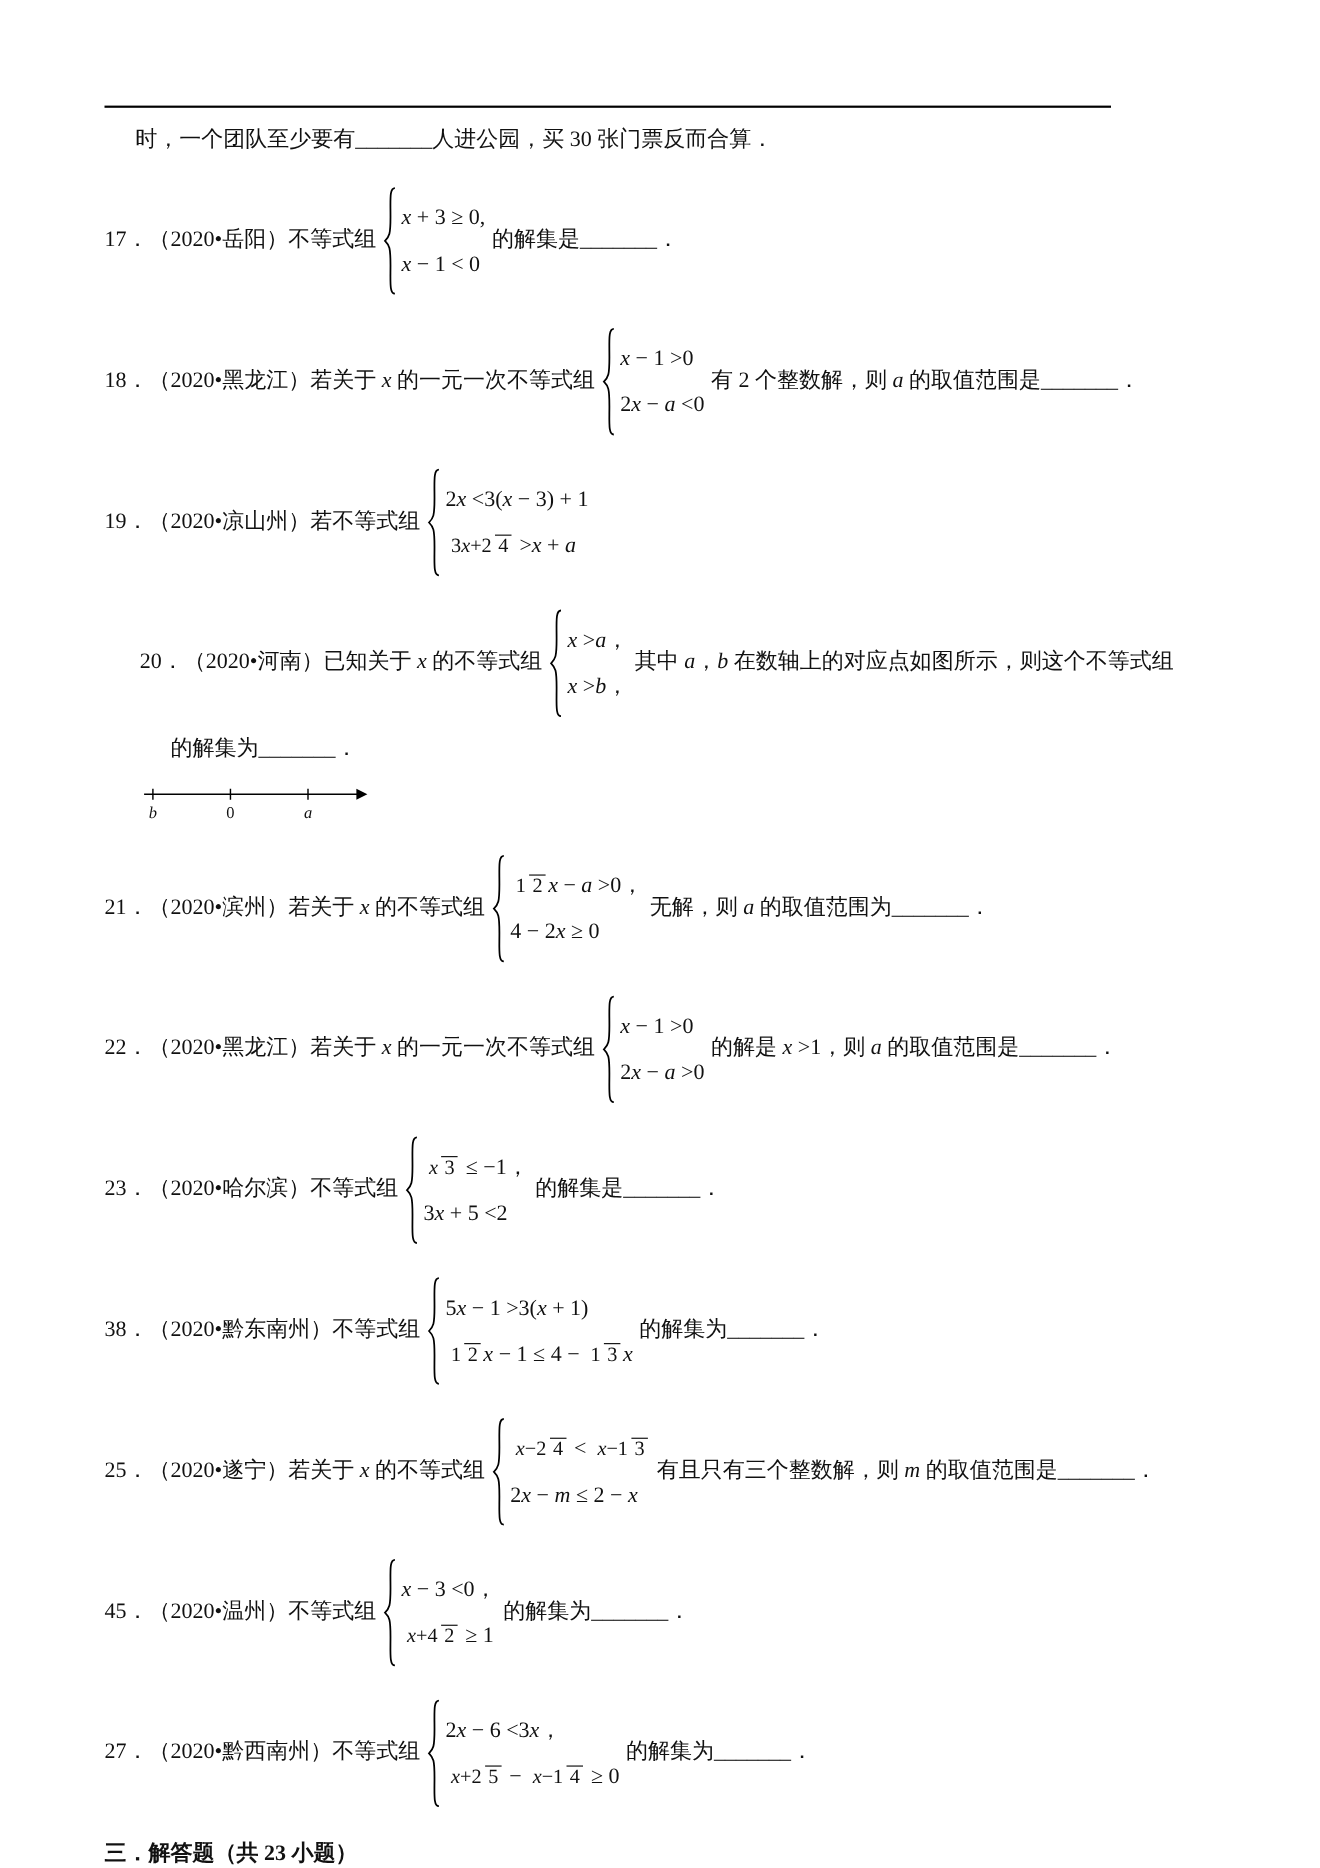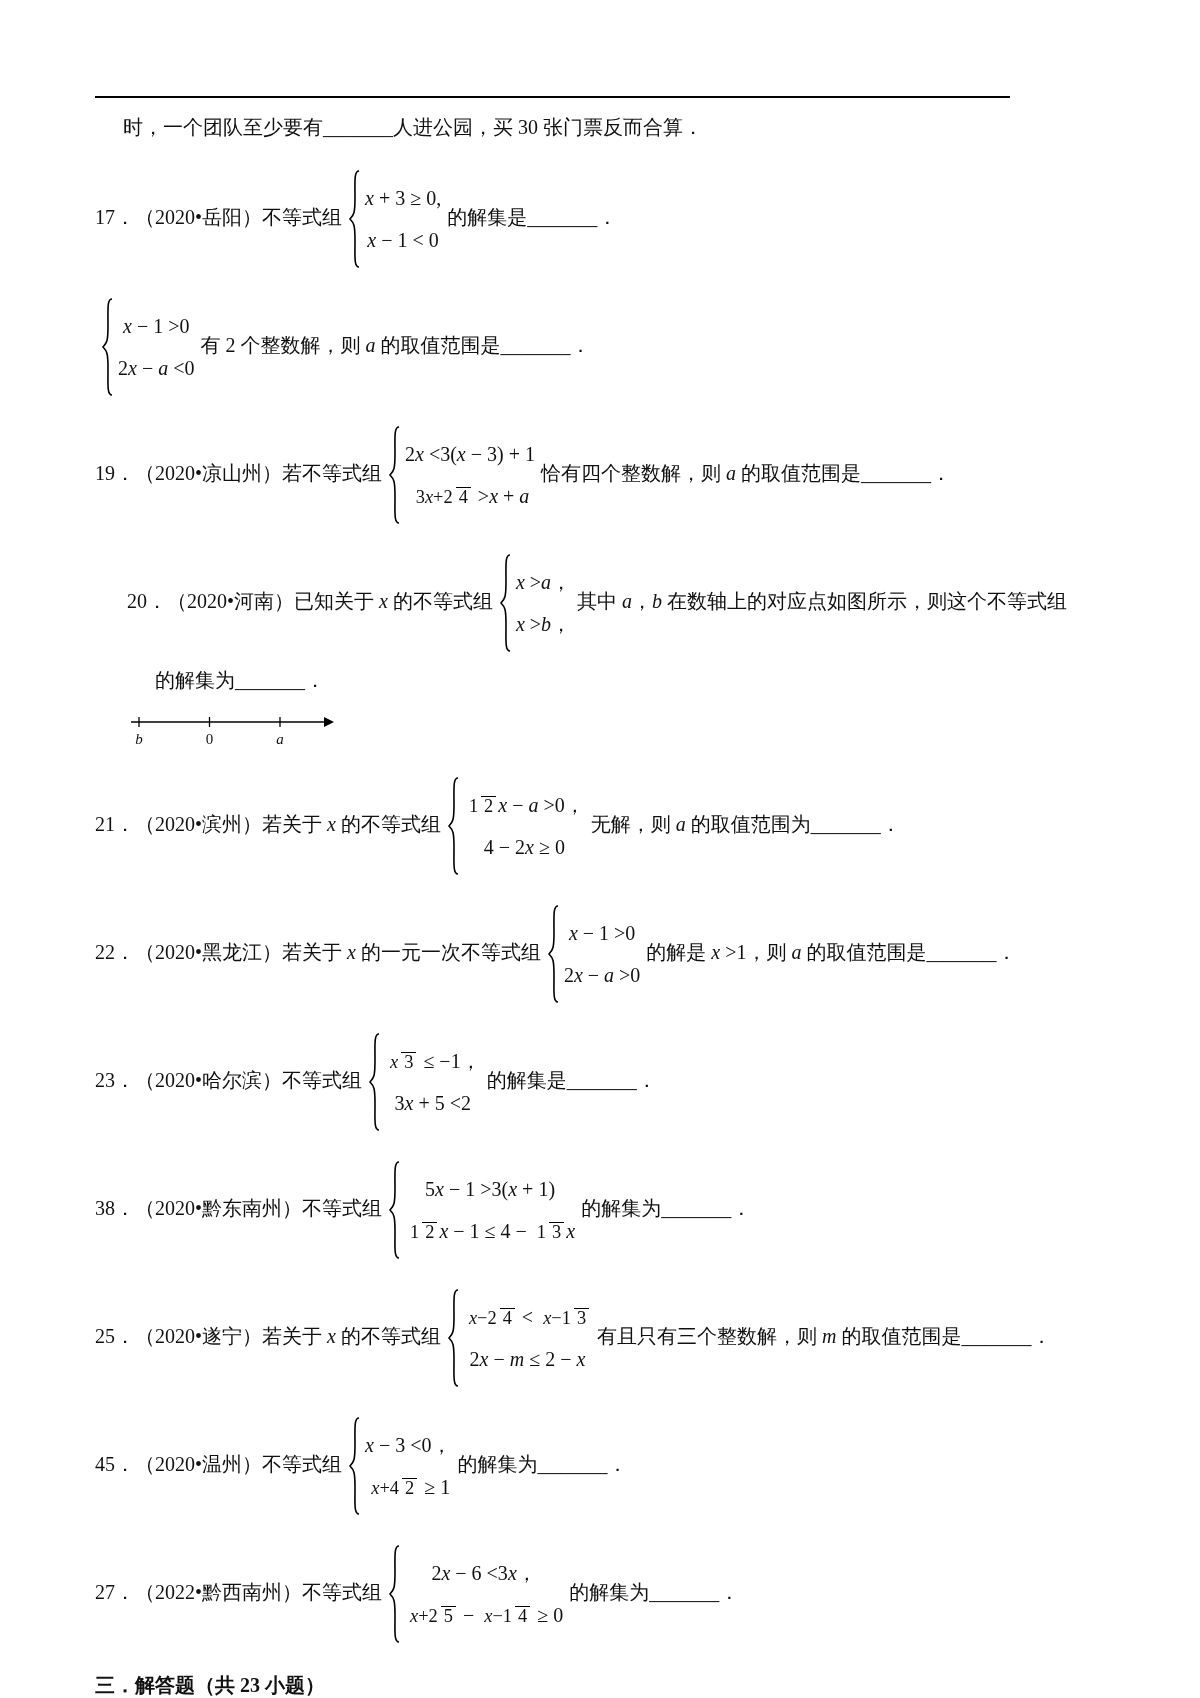--- a/index.html
+++ b/index.html
@@ -38,21 +38,20 @@
     align-self:stretch;
     width:12px;
   }
   .brace svg{ width:12px; height:100%; }
   .cases .lines{
     display:flex;
     flex-direction:column;
     justify-content:center;
     row-gap:17px;
     padding-left:5px;
-    align-items:center;
   }
   .cases .line{
     white-space:nowrap;
     line-height:1.25;
     text-align:left;
   }
   .frac{
     display:inline-flex;
     flex-direction:row;
     align-items:center;
@@ -82,21 +81,21 @@
           <span class="brace">
             <svg viewBox="0 0 12 100" preserveAspectRatio="none">
               <path d="M11,2 C6,2 7,12 7,28 C7,44 6,46 2,50 C6,54 7,56 7,72 C7,88 6,98 11,98" fill="none" stroke="#000" stroke-width="1.6" vector-effect="non-scaling-stroke"></path>
             </svg>
           </span>
           <span class="lines">
             <span class="line"><i>x</i> + 3 ≥ 0,</span>
             <span class="line"><i>x</i> − 1 &lt; 0</span>
           </span>
         </span><span>的解集是_______．</span></div>
-      <div class="para"><span class="cases">
+      <div class="para"><span>18．（2020•黑龙江）若关于 <i>x</i> 的一元一次不等式组</span><span class="cases">
           <span class="brace">
             <svg viewBox="0 0 12 100" preserveAspectRatio="none">
               <path d="M11,2 C6,2 7,12 7,28 C7,44 6,46 2,50 C6,54 7,56 7,72 C7,88 6,98 11,98" fill="none" stroke="#000" stroke-width="1.6" vector-effect="non-scaling-stroke"></path>
             </svg>
           </span>
           <span class="lines">
             <span class="line"><i>x</i> − 1 &gt;0</span>
             <span class="line">2<i>x</i> − <i>a</i> &lt;0</span>
           </span>
         </span><span>有 2 个整数解，则 <i>a</i> 的取值范围是_______．</span></div>
@@ -106,21 +105,21 @@
               <path d="M11,2 C6,2 7,12 7,28 C7,44 6,46 2,50 C6,54 7,56 7,72 C7,88 6,98 11,98" fill="none" stroke="#000" stroke-width="1.6" vector-effect="non-scaling-stroke"></path>
             </svg>
           </span>
           <span class="lines">
             <span class="line">2<i>x</i> &lt;3(<i>x</i> − 3) + 1</span>
             <span class="line"><span class="frac">
                 <span class="num">3<i>x</i>+2</span>
                 <span class="den">4</span>
               </span> &gt;<i>x</i> + <i>a</i></span>
           </span>
-        </span><span>恰有四个整数解，则 <i>a</i> 的取值范围是_______．</span></div>
+        </span></div>
       <div class="para tight"><span>20．（2020•河南）已知关于 <i>x</i> 的不等式组</span><span class="cases">
           <span class="brace">
             <svg viewBox="0 0 12 100" preserveAspectRatio="none">
               <path d="M11,2 C6,2 7,12 7,28 C7,44 6,46 2,50 C6,54 7,56 7,72 C7,88 6,98 11,98" fill="none" stroke="#000" stroke-width="1.6" vector-effect="non-scaling-stroke"></path>
             </svg>
           </span>
           <span class="lines">
             <span class="line"><i>x</i> &gt;<i>a</i>，</span>
             <span class="line"><i>x</i> &gt;<i>b</i>，</span>
           </span>
@@ -216,21 +215,21 @@
             </svg>
           </span>
           <span class="lines">
             <span class="line"><i>x</i> − 3 &lt;0，</span>
             <span class="line"><span class="frac">
                 <span class="num"><i>x</i>+4</span>
                 <span class="den">2</span>
               </span> ≥ 1</span>
           </span>
         </span><span>的解集为_______．</span></div>
-      <div class="para"><span>27．（2022•黔西南州）不等式组</span><span class="cases">
+      <div class="para"><span>27．（2020•黔西南州）不等式组</span><span class="cases">
           <span class="brace">
             <svg viewBox="0 0 12 100" preserveAspectRatio="none">
               <path d="M11,2 C6,2 7,12 7,28 C7,44 6,46 2,50 C6,54 7,56 7,72 C7,88 6,98 11,98" fill="none" stroke="#000" stroke-width="1.6" vector-effect="non-scaling-stroke"></path>
             </svg>
           </span>
           <span class="lines">
             <span class="line">2<i>x</i> − 6 &lt;3<i>x</i>，</span>
             <span class="line"><span class="frac">
                 <span class="num"><i>x</i>+2</span>
                 <span class="den">5</span>

